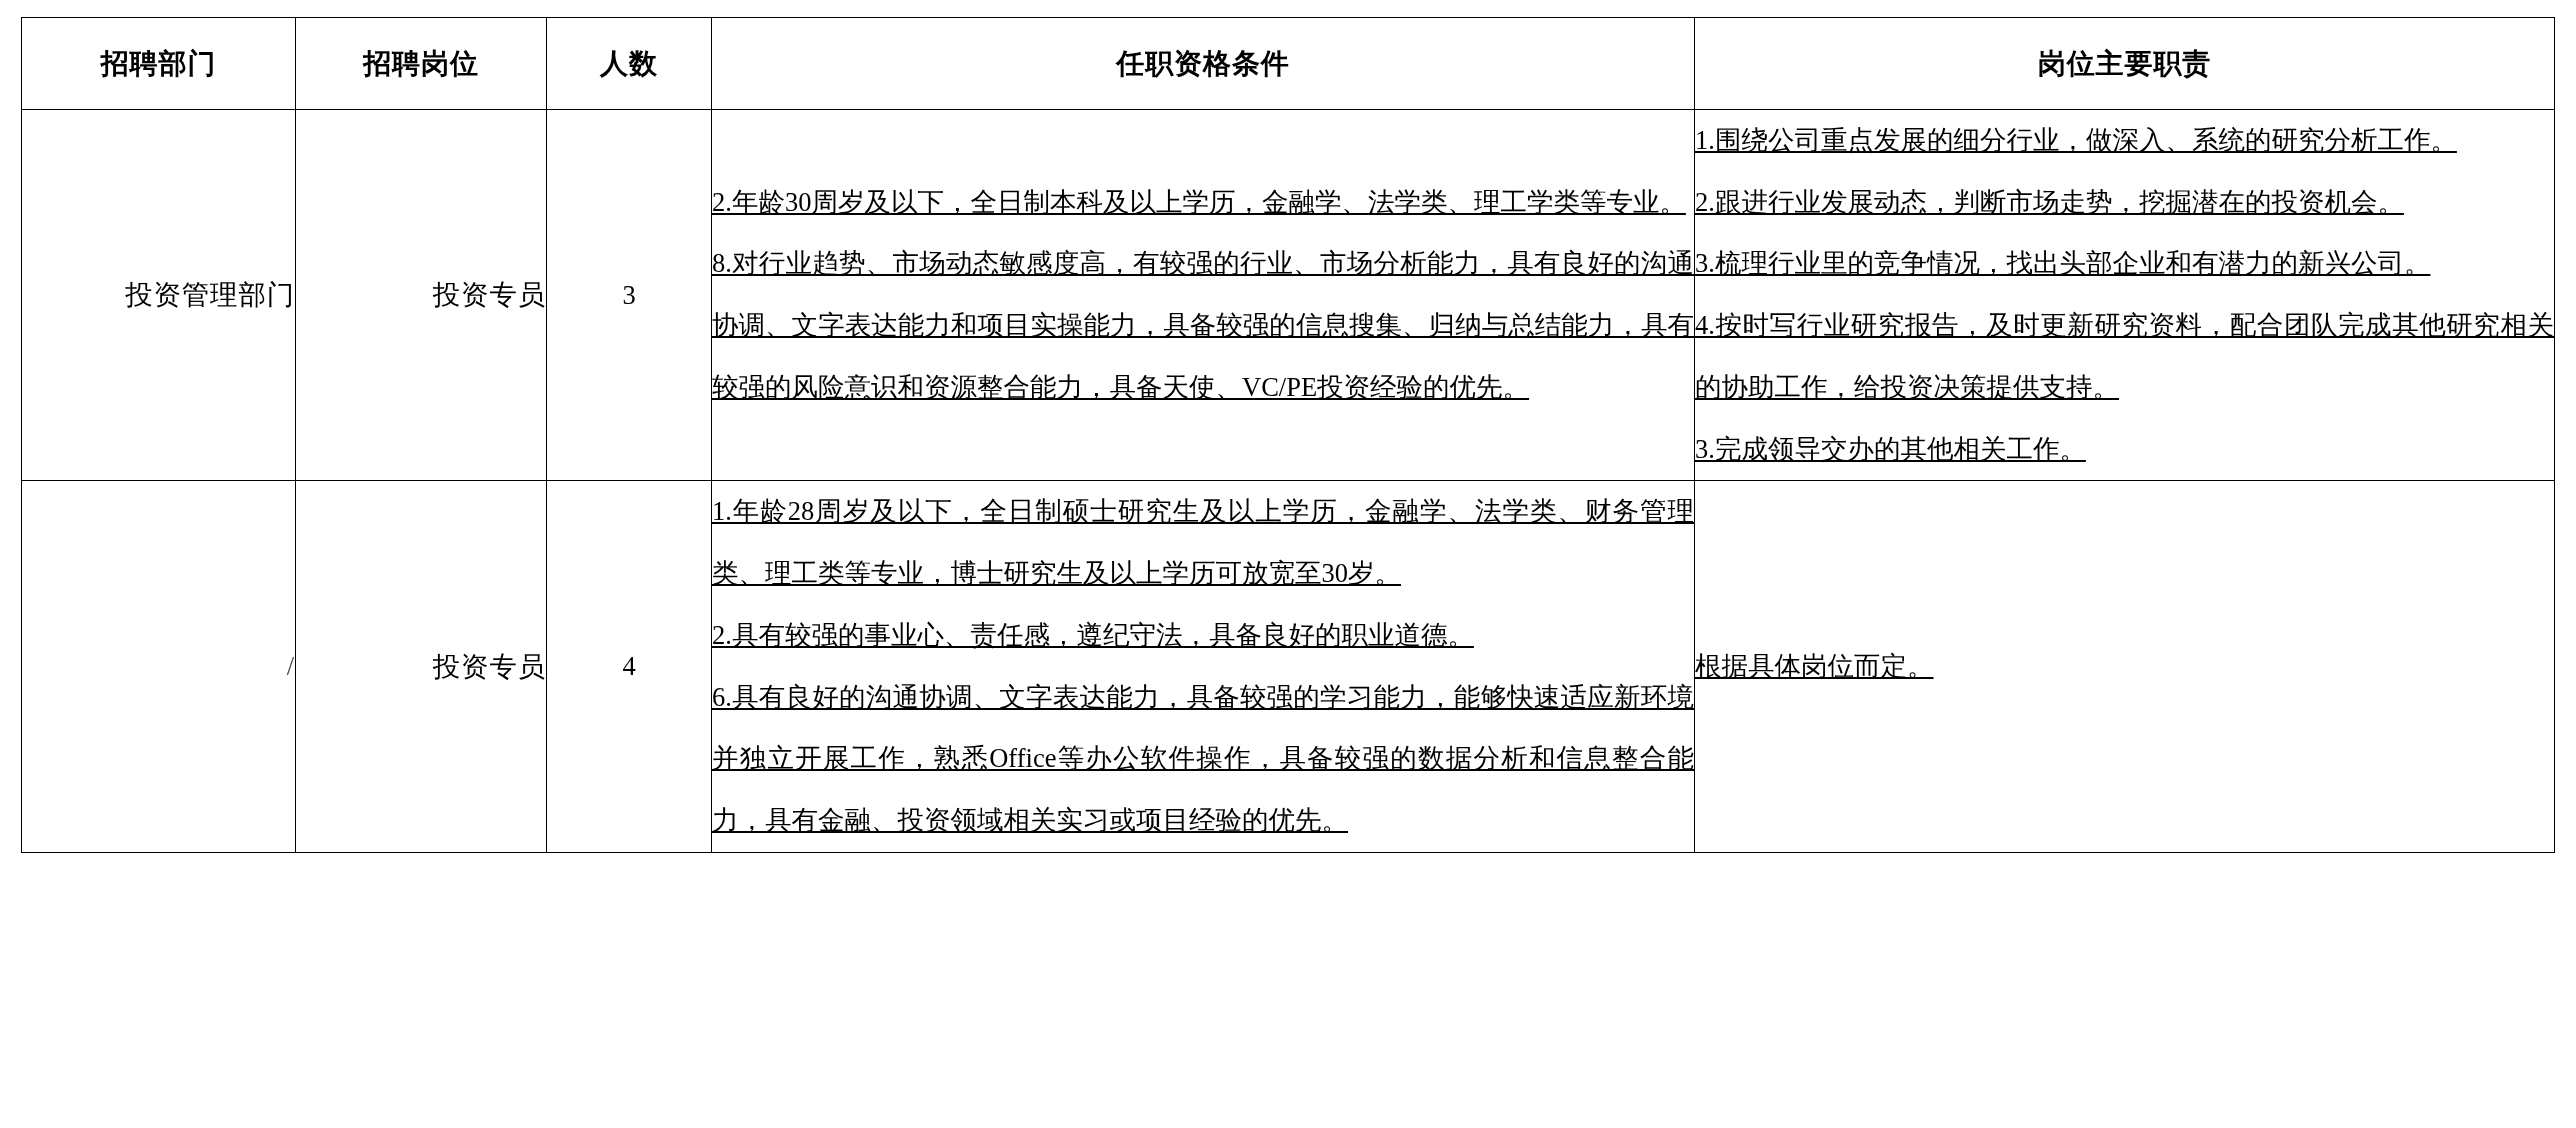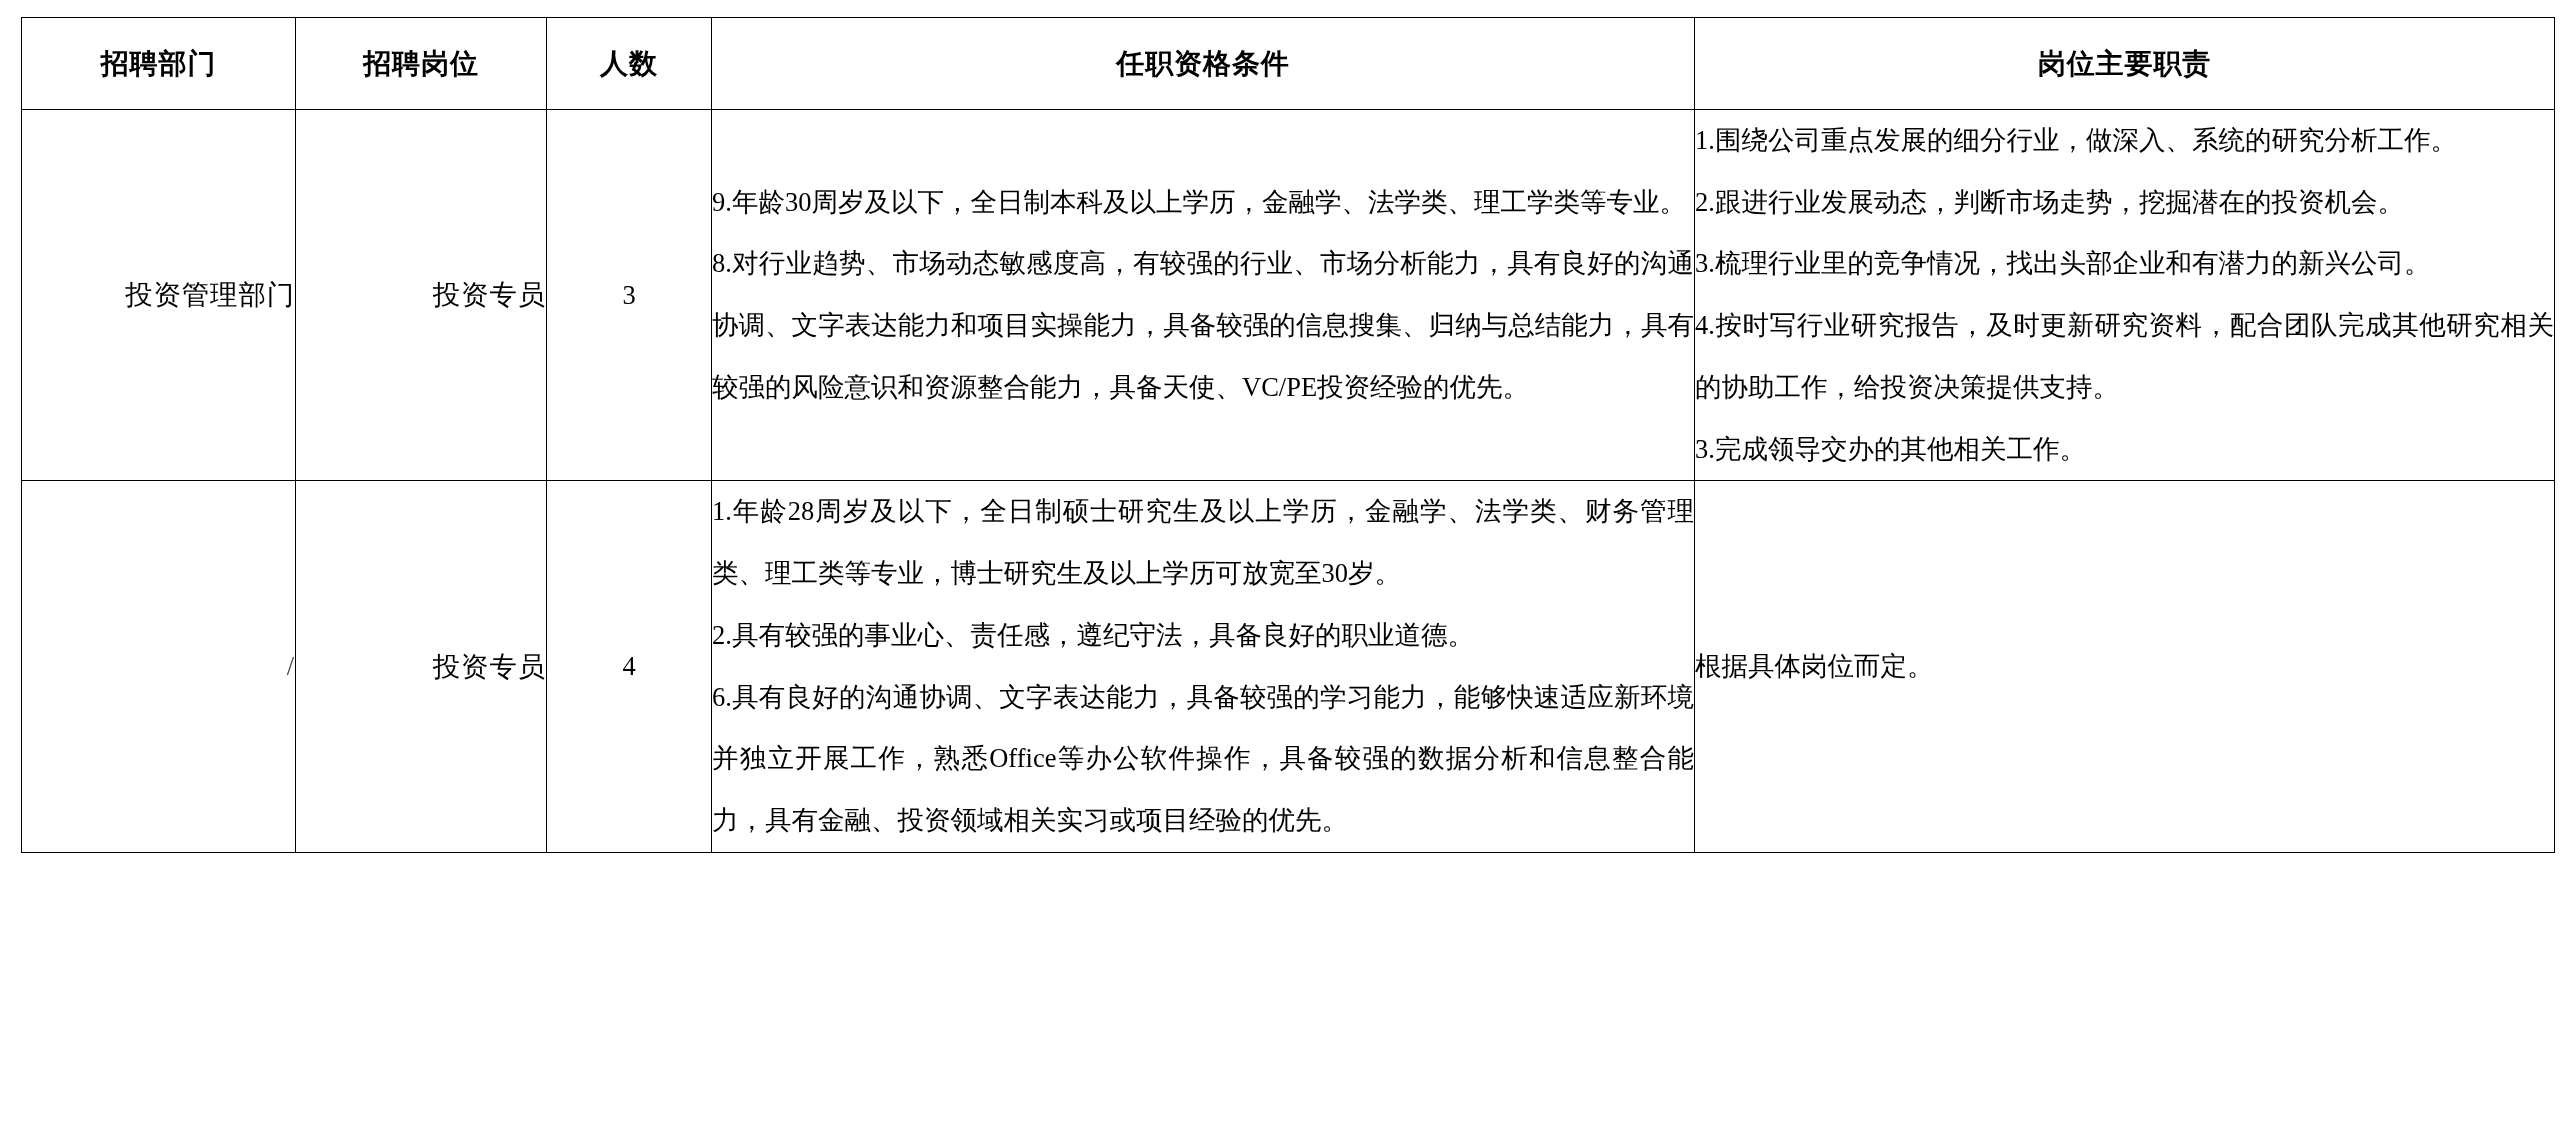--- a/index.html
+++ b/index.html
@@ -58,20 +58,21 @@
     line-height: 2.33;
     vertical-align: top;
   }
   td.para-cell.mid {
     vertical-align: middle;
   }
   td.para-cell p {
     margin: 0;
     text-align: justify;
     text-justify: inter-ideograph;
+    text-decoration: underline;
   }
   .slash {
     font-size: 26.5px;
     color: #444;
   }
 </style>
 </head>
 <body>
 
 <div class="page">
@@ -91,21 +92,21 @@
         <th>任职资格条件</th>
         <th>岗位主要职责</th>
       </tr>
     </thead>
     <tbody>
       <tr>
         <td class="center-cell">投资管理部门</td>
         <td class="center-cell">投资专员</td>
         <td class="num-cell">3</td>
         <td class="para-cell mid">
-          <p>9.年龄30周岁及以下，全日制本科及以上学历，金融学、法学类、理工学类等专业。</p>
+          <p>2.年龄30周岁及以下，全日制本科及以上学历，金融学、法学类、理工学类等专业。</p>
           <p>8.对行业趋势、市场动态敏感度高，有较强的行业、市场分析能力，具有良好的沟通协调、文字表达能力和项目实操能力，具备较强的信息搜集、归纳与总结能力，具有较强的风险意识和资源整合能力，具备天使、VC/PE投资经验的优先。</p>
         </td>
         <td class="para-cell mid">
           <p>1.围绕公司重点发展的细分行业，做深入、系统的研究分析工作。</p>
           <p>2.跟进行业发展动态，判断市场走势，挖掘潜在的投资机会。</p>
           <p>3.梳理行业里的竞争情况，找出头部企业和有潜力的新兴公司。</p>
           <p>4.按时写行业研究报告，及时更新研究资料，配合团队完成其他研究相关的协助工作，给投资决策提供支持。</p>
           <p>3.完成领导交办的其他相关工作。</p>
         </td>
       </tr>

